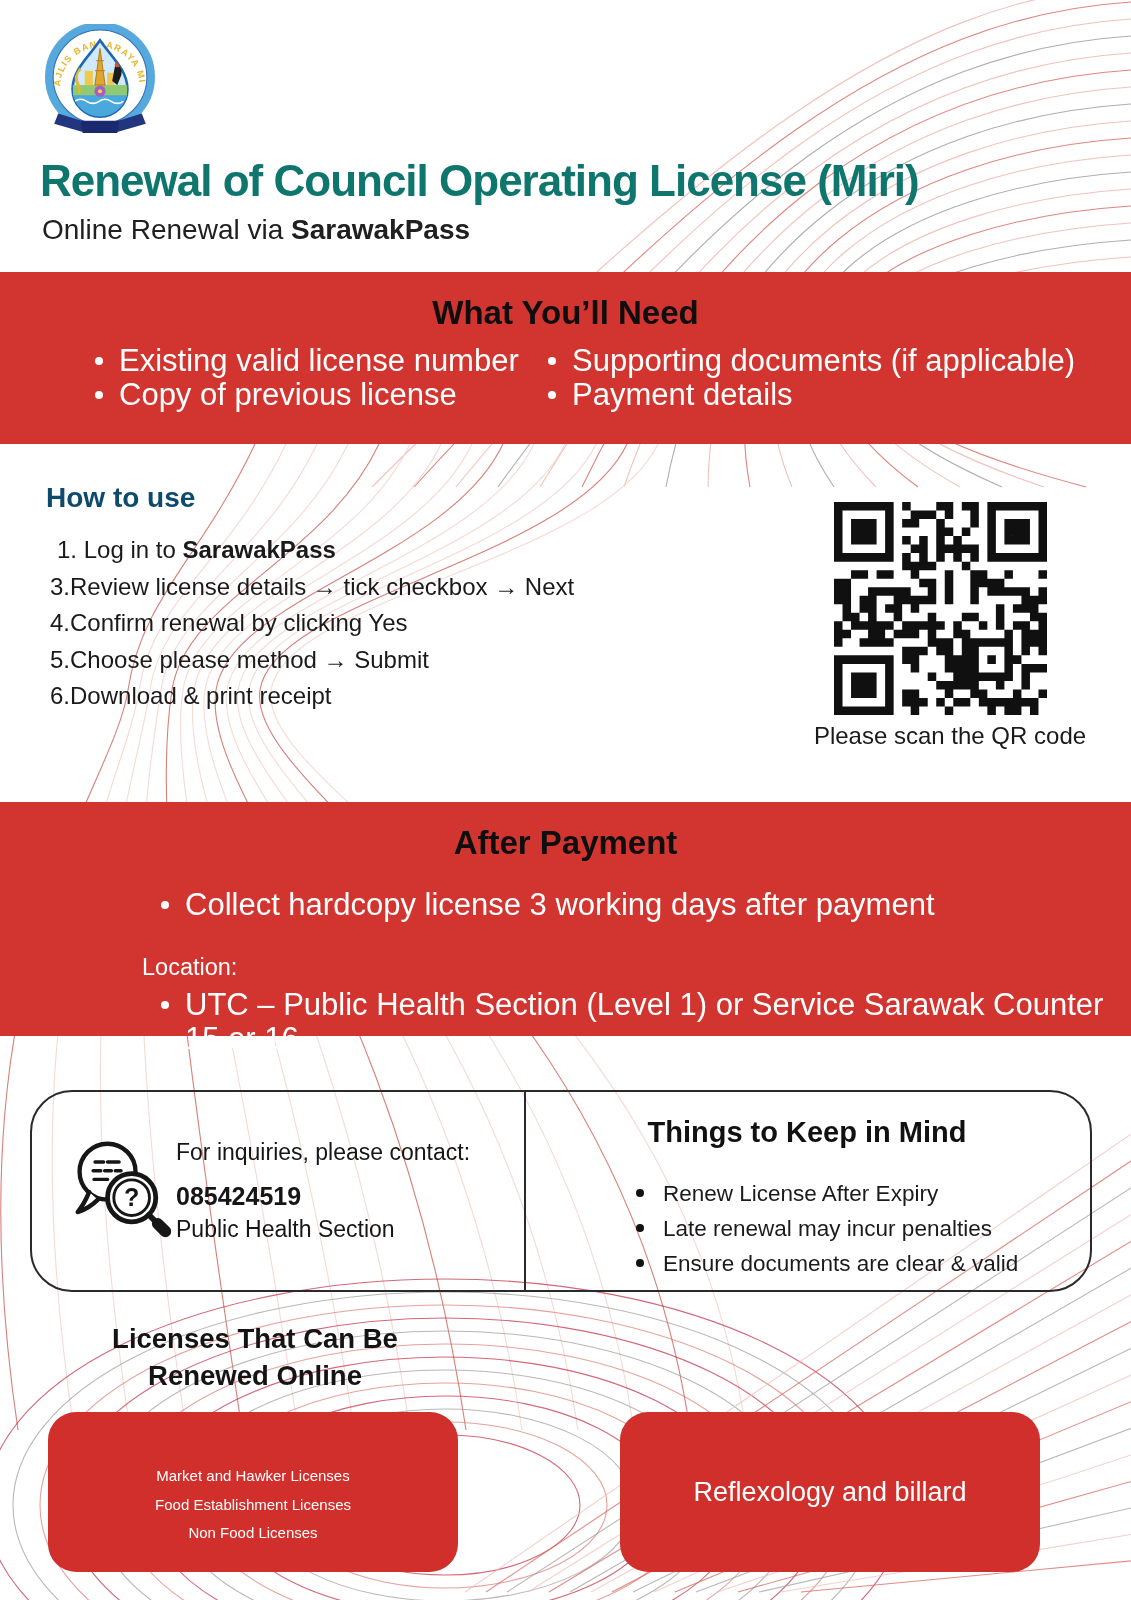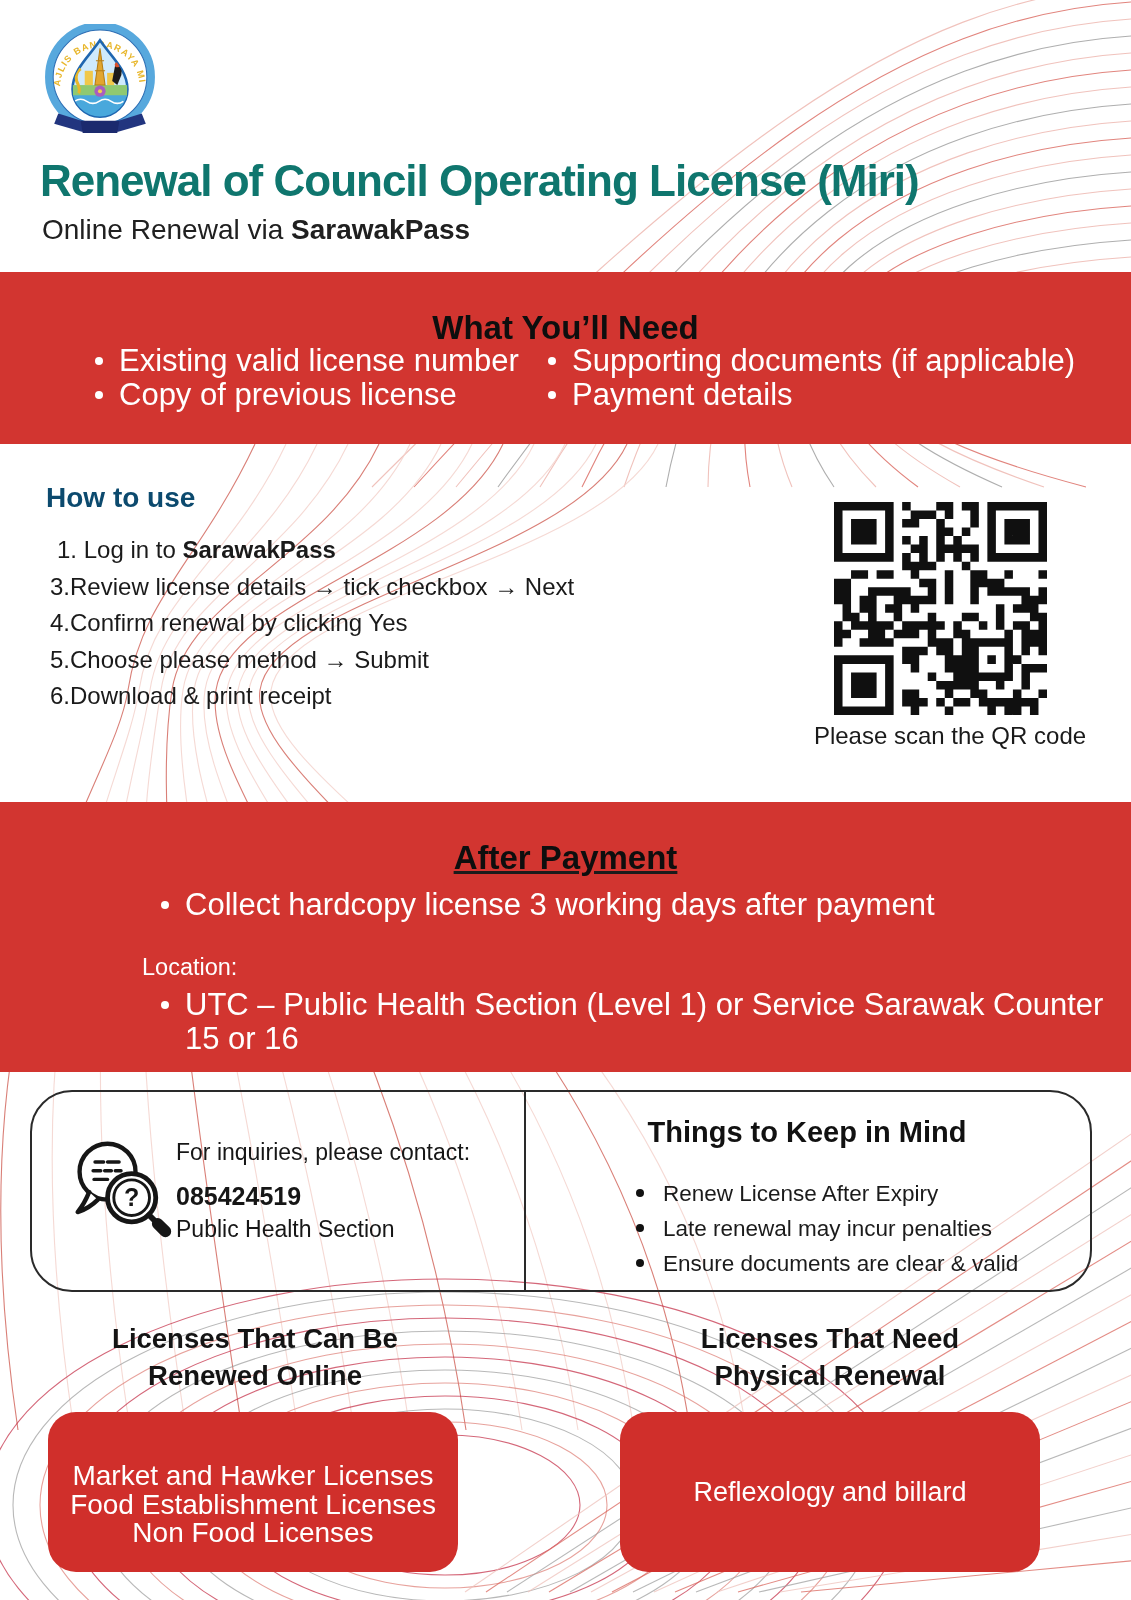--- a/index.html
+++ b/index.html
@@ -9,22 +9,22 @@
 
   .logo{position:absolute;left:44px;top:24px;width:112px;height:114px;z-index:2;}
 
   .main-title{position:absolute;left:40px;top:156px;width:1085px;margin:0;white-space:nowrap;
               font-size:44px;font-weight:800;letter-spacing:-1px;color:#0f766e;z-index:2;}
   .subtitle{position:absolute;left:42px;top:214px;font-size:28px;color:#202020;z-index:2;}
   .subtitle b{font-weight:700;}
 
   .band{position:absolute;left:0;width:1131px;background:#d23530;z-index:1;}
   .band1{top:272px;height:172px;}
-  .band2{top:802px;height:270px;text-decoration:underline;}
-  .band-title{margin:0;padding-top:37px;text-align:center;font-size:33px;font-weight:800;color:#0e0e0e;}
+  .band2{top:802px;height:234px;}
+  .band-title{margin:0;padding-top:22px;text-align:center;font-size:33px;font-weight:800;color:#0e0e0e;}
 
   ul{margin:0;padding:0;}
   .blist li{list-style:none;position:relative;padding-left:27px;color:#ffffff;
             font-size:31px;line-height:34px;}
   .blist li::before{content:"";position:absolute;left:3px;top:13px;width:8px;height:8px;
             border-radius:50%;background:#ffffff;}
   .wyn1{position:absolute;left:92px;top:72px;}
   .wyn2{position:absolute;left:545px;top:72px;}
 
   .howto-title{position:absolute;left:46px;top:482px;margin:0;font-size:28px;font-weight:800;color:#0c4a6e;z-index:2;}
@@ -53,21 +53,21 @@
                   font-size:22.5px;line-height:35px;}
   .things-list li::before{content:"";position:absolute;left:4px;top:13px;width:8px;height:8px;
                   border-radius:50%;background:#111;}
 
   .col-title{position:absolute;margin:0;z-index:2;font-weight:800;font-size:27.5px;line-height:37px;
              text-align:center;color:#141414;}
   .left-title{left:45px;top:1320px;width:420px;}
   .right-title{left:608px;top:1320px;width:444px;}
 
   .red-card{position:absolute;z-index:2;background:#d02f2b;border-radius:28px;color:#fff;text-align:center;box-sizing:border-box;}
-  .left-card{left:48px;top:1412px;width:410px;height:160px;font-size:28px;line-height:28.5px;padding-top:50px;}
+  .left-card{left:48px;top:1412px;width:410px;height:160px;font-size:15px;line-height:28.5px;padding-top:50px;}
   .right-card{left:620px;top:1412px;width:420px;height:160px;font-size:27px;
               display:flex;align-items:center;justify-content:center;}
 </style>
 </head>
 <body>
 
 <div class="poster">
 
   <svg class="decor" viewBox="0 0 1131 1600" preserveAspectRatio="none" aria-hidden="true">
       <path d="M1131 -15 C900 0 710 150 372 487" stroke="#ecb3ab" fill="none" opacity="0.8" stroke-width="1.1"></path>
@@ -230,21 +230,20 @@
     <div class="divider"></div>
     <h3 class="things-title">Things to Keep in Mind</h3>
     <ul class="things-list">
       <li>Renew License After Expiry</li>
       <li>Late renewal may incur penalties</li>
       <li>Ensure documents are clear &amp; valid</li>
     </ul>
   </section>
 
   <h3 class="col-title left-title"><span>Licenses That Can Be</span><br><span>Renewed Online</span></h3>
-  <h3 class="col-title right-title"><span>Licenses That Need</span><br><span>Physical Renewal</span></h3>
 
   <div class="red-card left-card">
     <div>Market and Hawker Licenses</div>
     <div>Food Establishment Licenses</div>
     <div>Non Food Licenses</div>
   </div>
   <div class="red-card right-card">
     <div>Reflexology and billard</div>
   </div>
 

